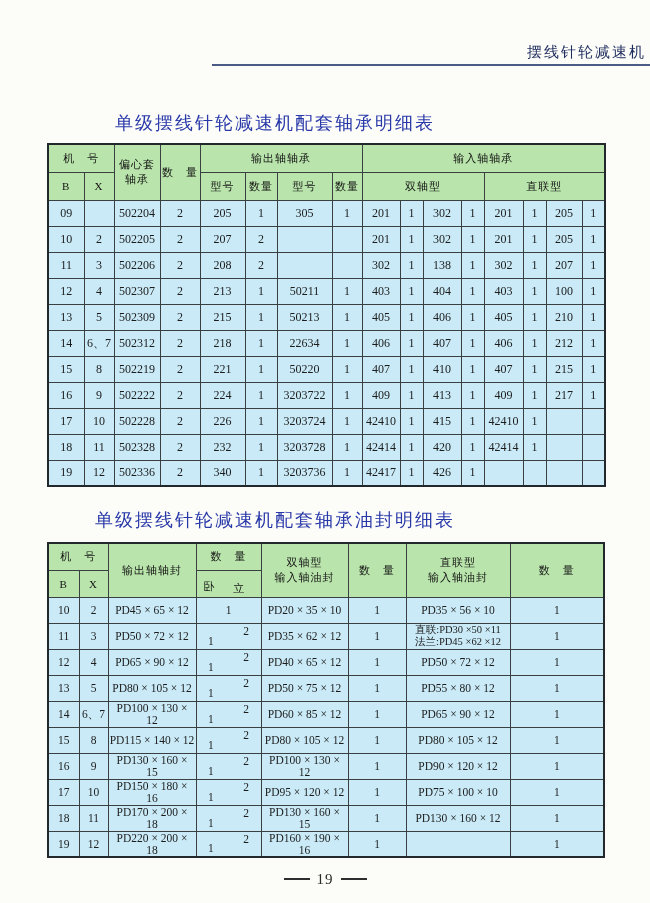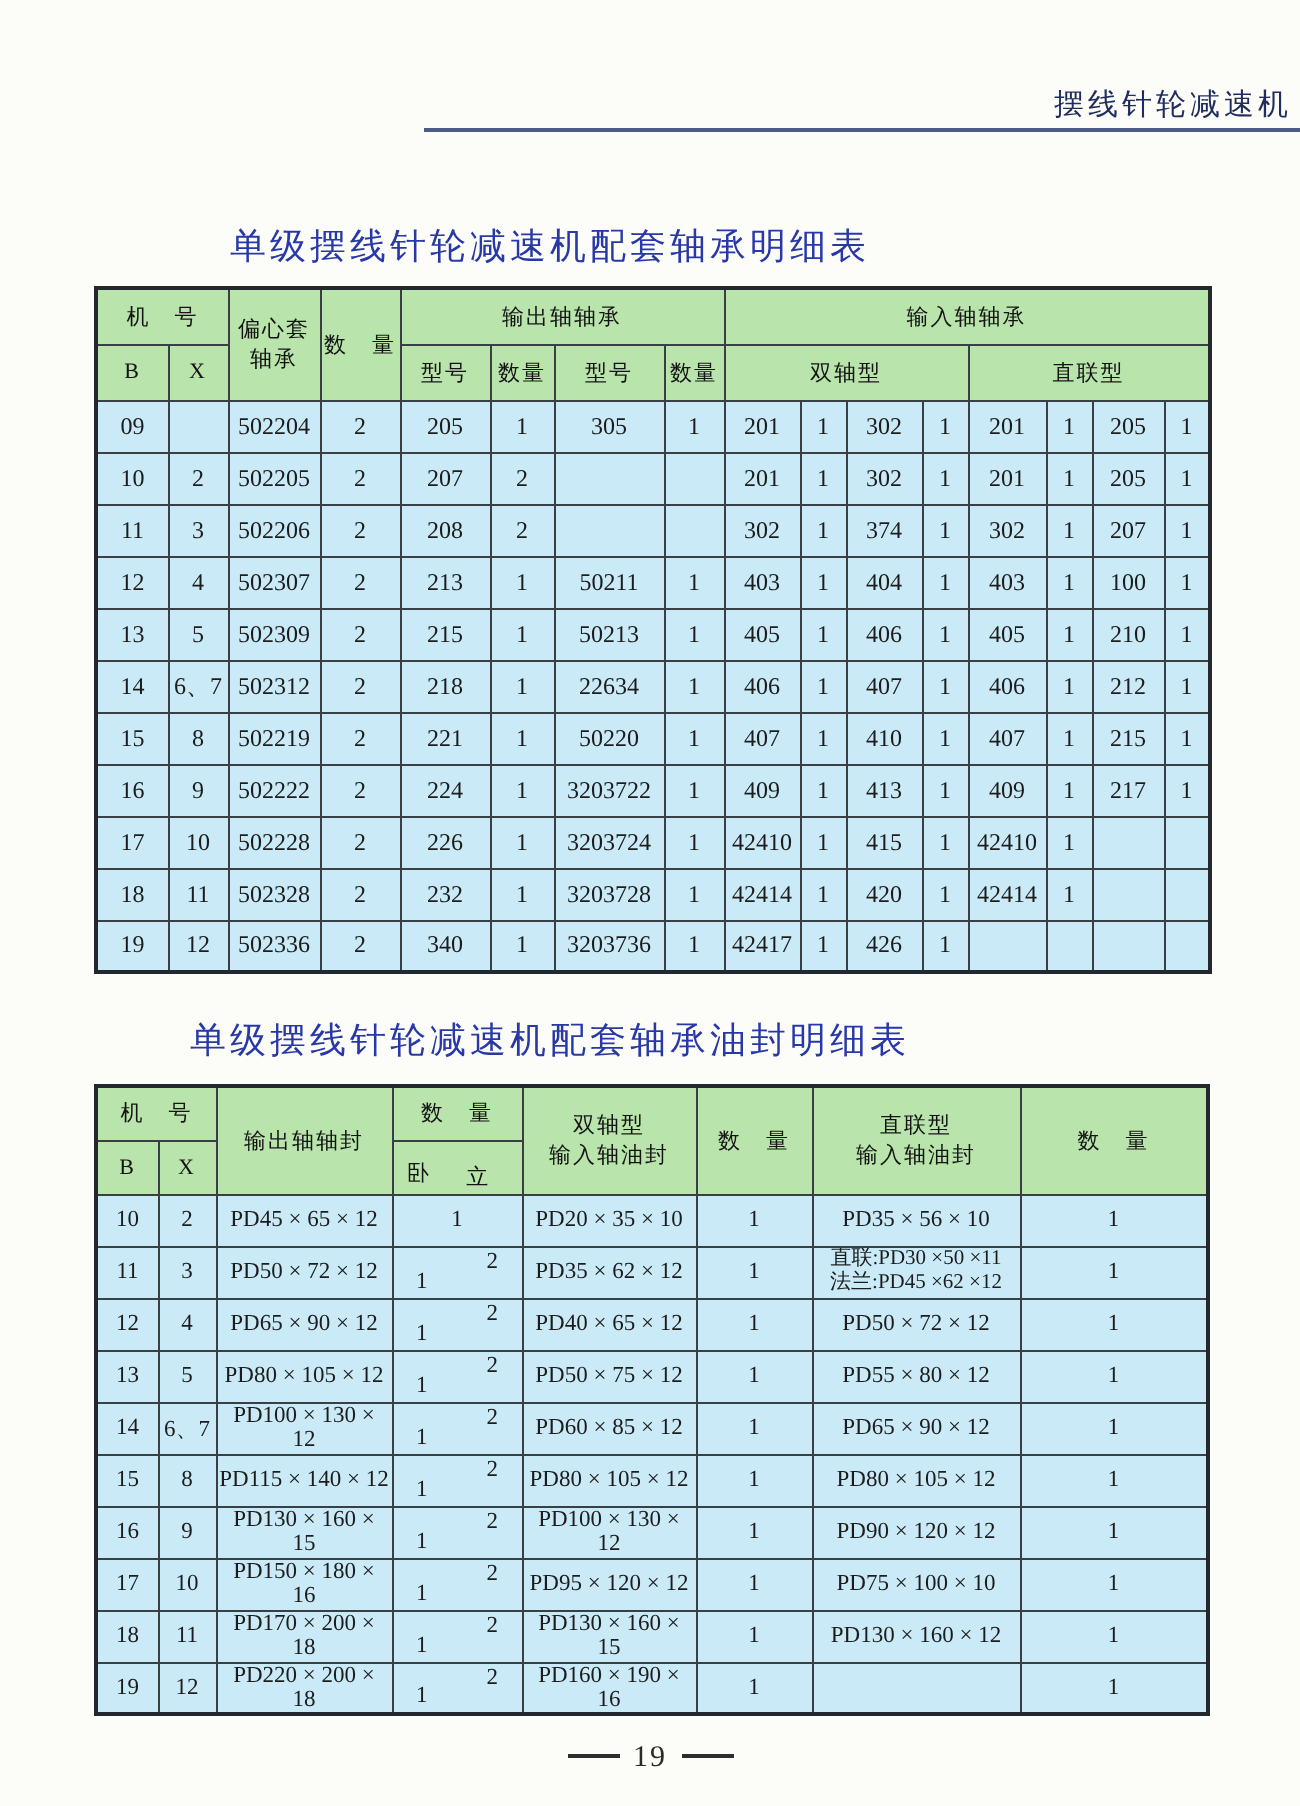--- a/index.html
+++ b/index.html
@@ -166,21 +166,21 @@
         <td>11</td>
         <td>3</td>
         <td>502206</td>
         <td>2</td>
         <td>208</td>
         <td>2</td>
         <td></td>
         <td></td>
         <td>302</td>
         <td>1</td>
-        <td>374</td>
+        <td>138</td>
         <td>1</td>
         <td>302</td>
         <td>1</td>
         <td>207</td>
         <td>1</td>
       </tr>
       <tr>
         <td>12</td>
         <td>4</td>
         <td>502307</td>

